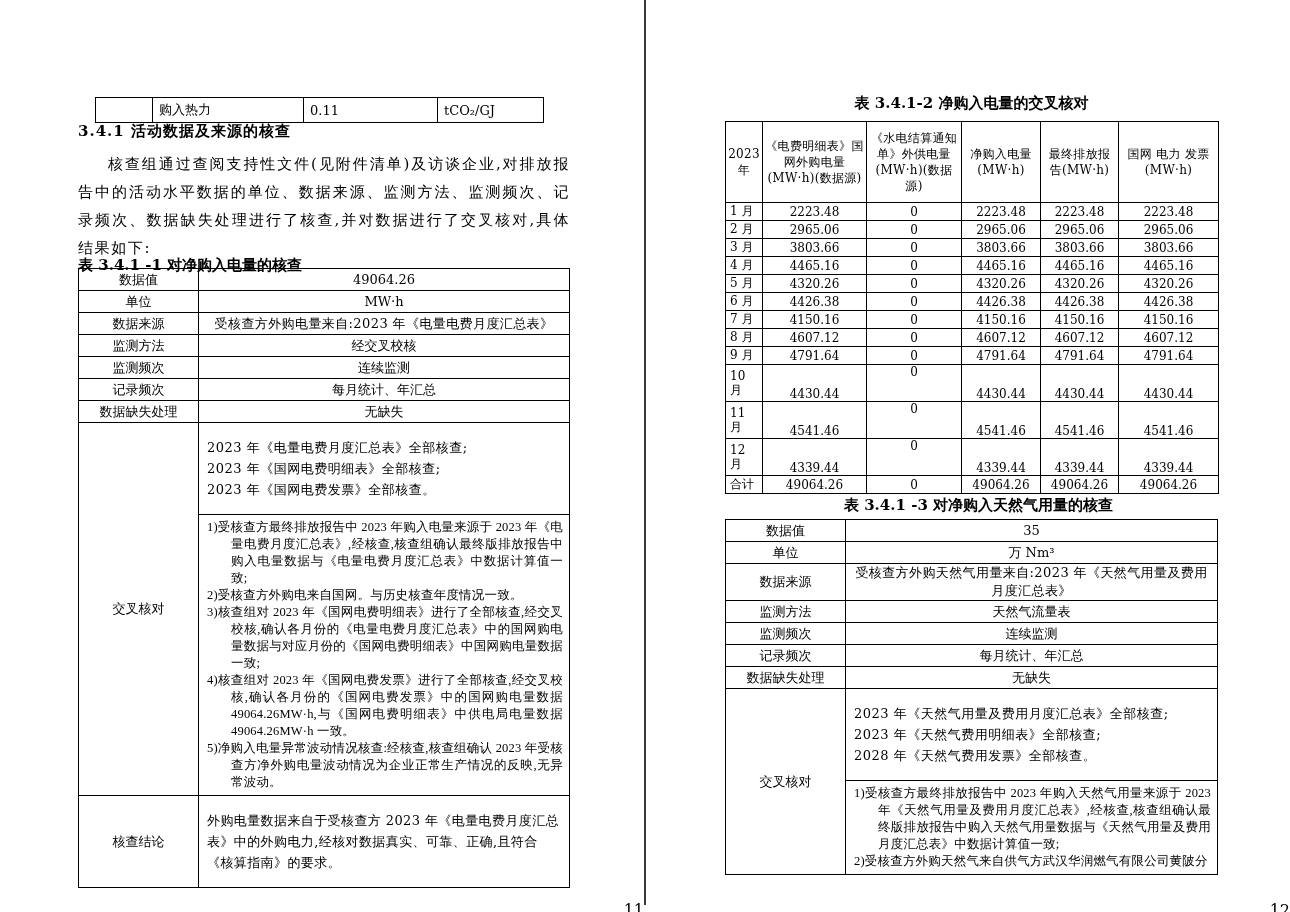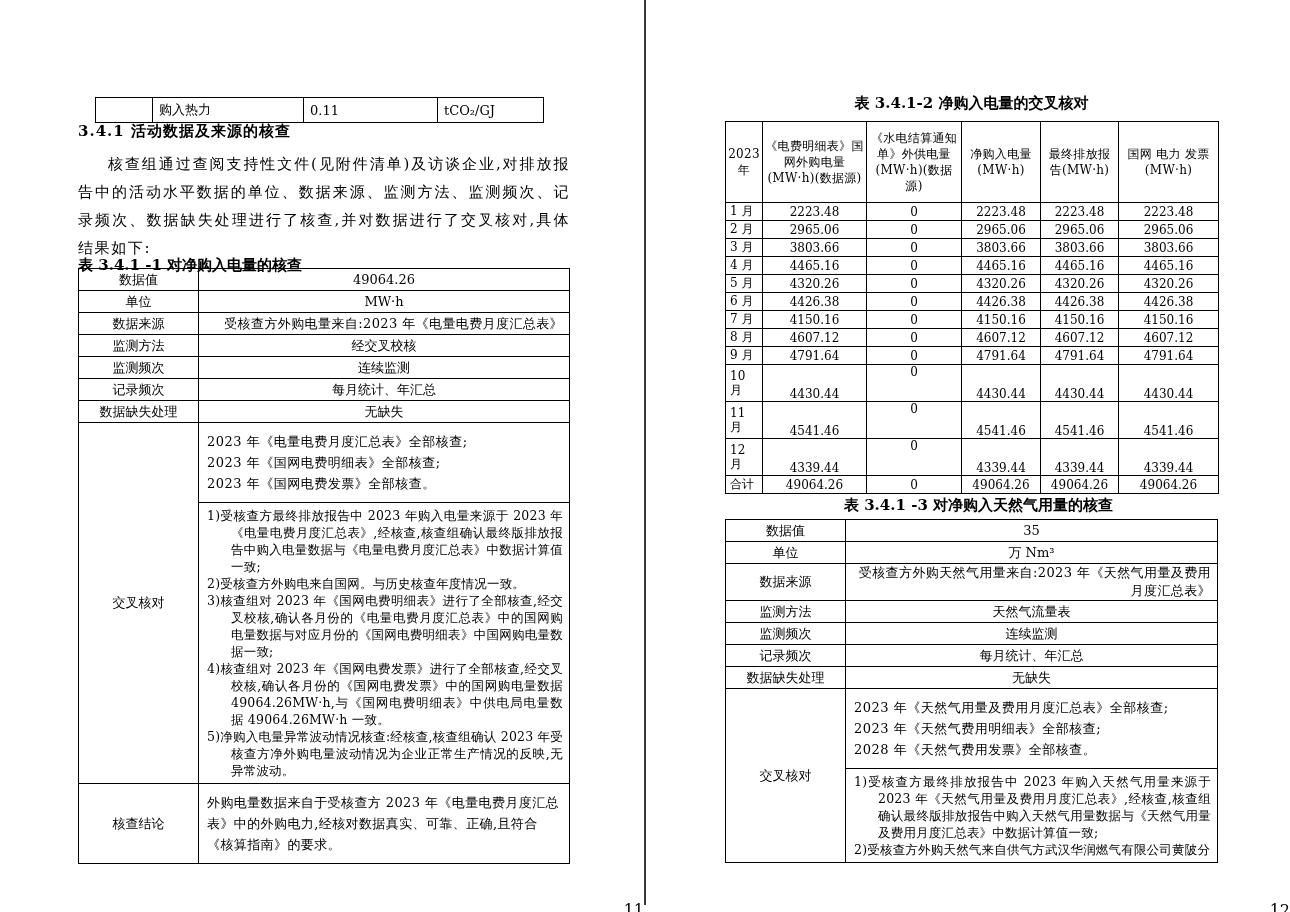--- a/index.html
+++ b/index.html
@@ -22,24 +22,24 @@
   #frag-table td{height:24px;padding:0 6px;}
   #sec-heading{left:78px;top:122px;width:492px;font-size:15px;font-weight:bold;letter-spacing:1px;}
   #para{left:78px;top:150px;width:492px;font-size:15px;line-height:28px;
         text-indent:2em;text-align:justify;letter-spacing:1.6px;}
   #t1-title{left:78px;top:245px;width:492px;text-align:left;font-weight:bold;font-size:15px;margin-top:11px;}
   #t1{left:78px;top:268px;width:492px;font-size:13px;}
   #t1 col.c-lbl{width:120px;}
   .kv td{height:21px;}
   td.lbl{text-align:center;padding:0 20px;}
   td.val{text-align:center;padding:0 6px;}
-  td.val.tl{text-align:right;letter-spacing:0.4px;}
-  td.block{padding:8px 8px;vertical-align:middle;text-align:left;}
+  td.val.tl{text-align:center;letter-spacing:0.4px;}
+  td.block{padding:14px 8px;vertical-align:middle;text-align:left;}
   .intro-line{line-height:21px;letter-spacing:0.5px;}
-  .num-item{line-height:17px;padding-left:24px;text-indent:-24px;text-align:justify;letter-spacing:0.2px;}
+  .num-item{line-height:17px;padding-left:24px;text-indent:-24px;text-align:justify;letter-spacing:0.2px;font-family:Liberation Serif, serif;}
   td.items-cell{font-size:12.5px;padding:4px 6px 4px 8px;}
   td.concl-cell{line-height:21px;letter-spacing:0.4px;}
 
   #pg-11,#pg-12{top:858px;left:0;width:644px;text-align:right;font-size:16px;margin-top:43px;}
 
   
   #t2-title{left:79px;top:94px;width:493px;text-align:center;font-weight:bold;font-size:15px;}
   #t2{left:79px;top:121px;width:493px;font-size:12px;}
   #t2 td{padding:0 2px;}
   #t2 td.hdr{text-align:center;line-height:16px;height:80px;letter-spacing:0.3px;}

